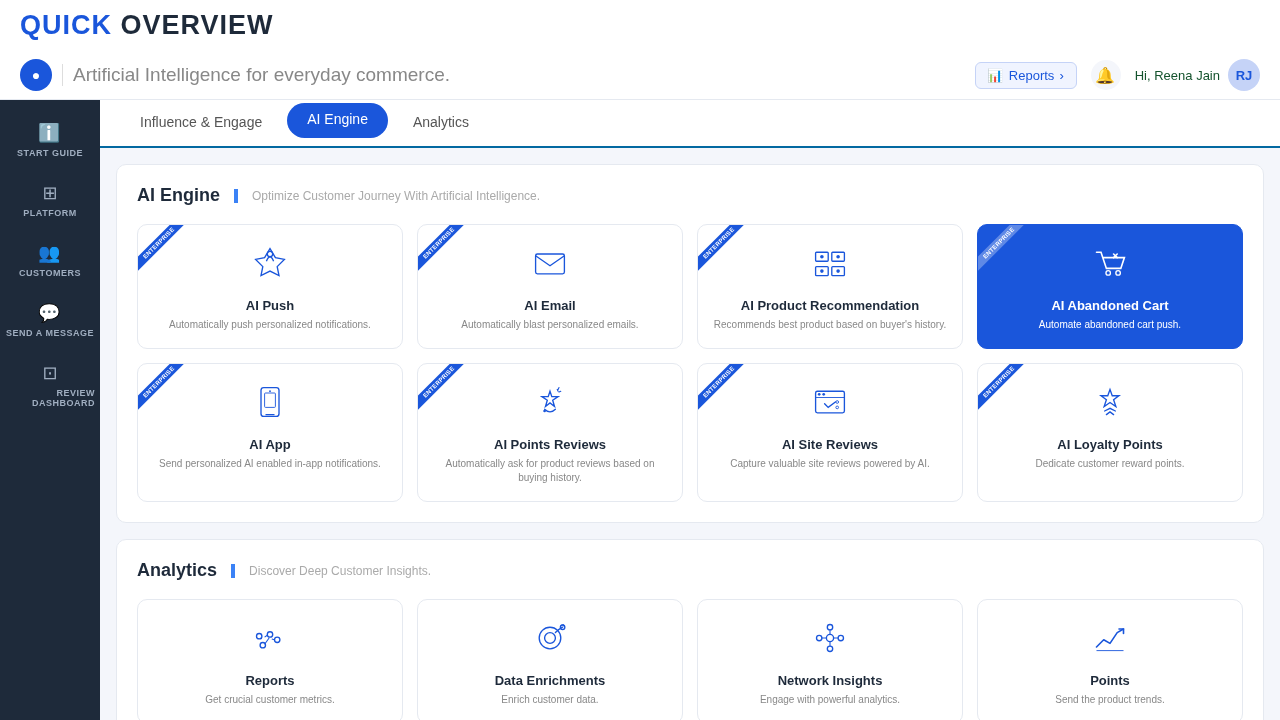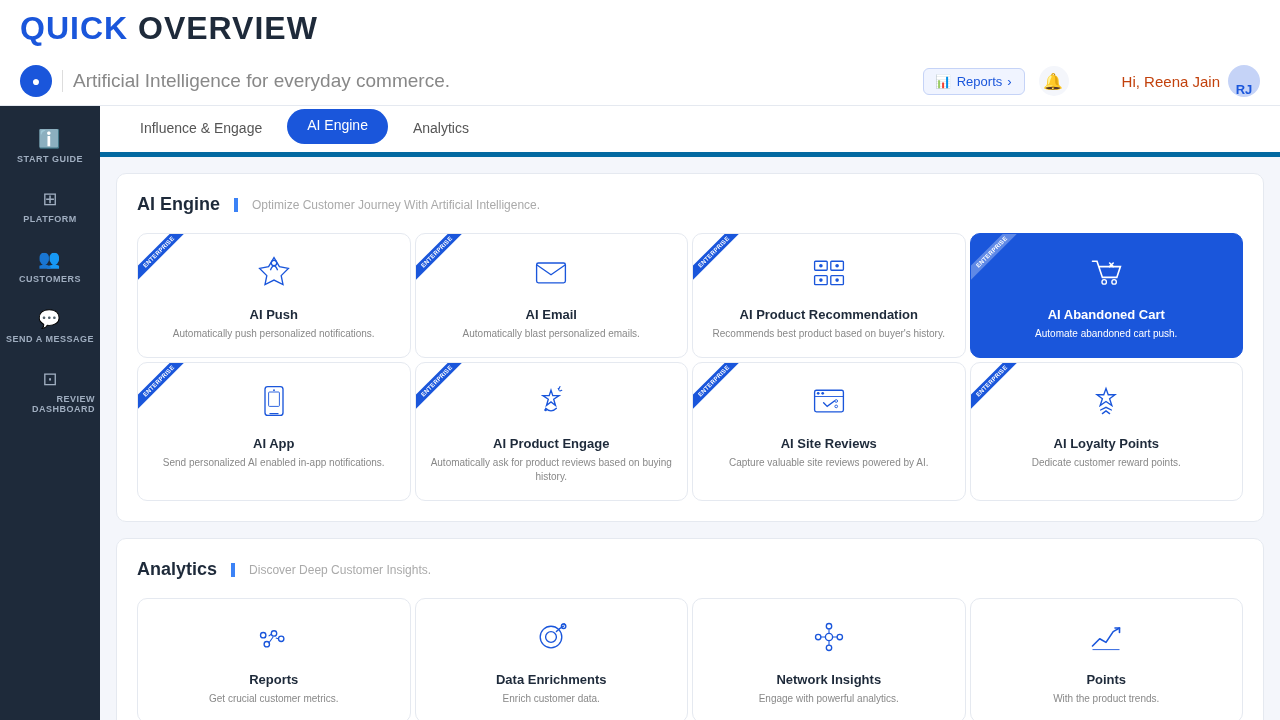--- a/index.html
+++ b/index.html
@@ -6,21 +6,21 @@
     body { font-family: 'Segoe UI', Arial, sans-serif; background: #f4f6fb; width: 1280px; height: 720px; overflow: hidden; }
 
     
     .top-banner {
       background: #fff;
       padding: 10px 20px;
       display: flex;
       align-items: center;
     }
     .top-banner-title {
-      font-size: 32px;
+      font-size: 27px;
       font-weight: 900;
       letter-spacing: 1px;
     }
     .top-banner-title .quick { color: #1a56db; }
     .top-banner-title .overview { color: #1e2a3a; }
 
     
     .sub-header {
       background: #fff;
       border-bottom: 1px solid #e5e9f0;
@@ -66,26 +66,26 @@
       width: 30px; height: 30px;
       border-radius: 50%;
       background: #f4f6fb;
       display: flex; align-items: center; justify-content: center;
       font-size: 16px;
       cursor: pointer;
     }
     .user-info {
       display: flex; align-items: center; gap: 8px;
     }
-    .user-name { font-size: 15px; color: #c2410c; margin-left: 39px; }
+    .user-name { font-size: 13px; color: #14532d; }
     .user-avatar {
       width: 32px; height: 32px;
       border-radius: 50%;
       background: #c5d3f7;
-      display: flex; align-items: flex-end; justify-content: center;
+      display: flex; align-items: center; justify-content: center;
       font-size: 13px; color: #1a56db; font-weight: bold;
     }
 
     
     .main-layout {
       display: flex;
       height: calc(720px - 96px);
     }
 
     
@@ -117,21 +117,21 @@
     
     .content {
       flex: 1;
       overflow-y: auto;
       padding: 0;
     }
 
     
     .tabs-bar {
       background: #fff;
-      border-bottom: 5px solid #0369a1;
+      border-bottom: 2px solid #0369a1;
       padding: 0 20px;
       display: flex;
       align-items: center;
       gap: 5px;
     }
     .tab-item {
       padding: 14px 20px;
       font-size: 14px;
       color: #555;
       cursor: pointer;
@@ -170,21 +170,21 @@
       font-size: 12px;
       color: #aaa;
       border-left: 4px solid #3b82f6;
       padding-left: 14px;
     }
 
     
     .cards-grid {
       display: grid;
       grid-template-columns: repeat(4, 1fr);
-      gap: 4px;
+      gap: 14px;
     }
     .card {
       border: 1px solid #e5e9f0;
       border-radius: 10px;
       padding: 20px 14px 16px;
       display: flex;
       flex-direction: column;
       align-items: center;
       text-align: center;
       cursor: pointer;
@@ -390,21 +390,21 @@
         <div class="card">
           <div class="enterprise-ribbon"></div>
           <div class="card-icon">
             <svg viewBox="0 0 40 40" fill="none" xmlns="http://www.w3.org/2000/svg" width="36" height="36">
               <path d="M20 8 L22 14 L29 14 L23 18 L25 25 L20 21 L15 25 L17 18 L11 14 L18 14 Z" stroke="#1a56db" stroke-width="1.5" fill="none"></path>
               <path d="M28 6 L29 8 M32 8 L30 9 M30 4 L29 6" stroke="#1a56db" stroke-width="1.2" stroke-linecap="round"></path>
               <path d="M14 28 Q20 34 26 28" stroke="#1a56db" stroke-width="1.5" stroke-linecap="round" fill="none"></path>
               <circle cx="14" cy="30" r="1.5" fill="#1a56db"></circle>
             </svg>
           </div>
-          <span class="card-title">AI Product Engage</span>
+          <span class="card-title">AI Points Reviews</span>
           <span class="card-desc">Automatically ask for product reviews based on buying history.</span>
         </div>
 
         <div class="card">
           <div class="enterprise-ribbon"></div>
           <div class="card-icon">
             <svg viewBox="0 0 40 40" fill="none" xmlns="http://www.w3.org/2000/svg" width="36" height="36">
               <rect x="4" y="8" width="32" height="24" rx="2" stroke="#1a56db" stroke-width="1.5"></rect>
               <line x1="4" y1="15" x2="36" y2="15" stroke="#1a56db" stroke-width="1"></line>
               <circle cx="8" cy="11.5" r="1.5" fill="#1a56db"></circle>
@@ -492,20 +492,20 @@
 
         <div class="card">
           <div class="analytics-icon">
             <svg viewBox="0 0 40 40" fill="none" xmlns="http://www.w3.org/2000/svg" width="36" height="36">
               <polyline points="5,30 13,22 20,26 28,14 35,10" stroke="#1a56db" stroke-width="1.8" fill="none" stroke-linecap="round" stroke-linejoin="round"></polyline>
               <polyline points="30,10 35,10 35,15" stroke="#1a56db" stroke-width="1.8" fill="none" stroke-linecap="round" stroke-linejoin="round"></polyline>
               <line x1="5" y1="34" x2="35" y2="34" stroke="#1a56db" stroke-width="1"></line>
             </svg>
           </div>
           <span class="card-title">Points</span>
-          <span class="card-desc">With the product trends.</span>
+          <span class="card-desc">Send the product trends.</span>
         </div>
 
       </div>
     </div>
 
   </div>
 </div>
 
 </body></html>

